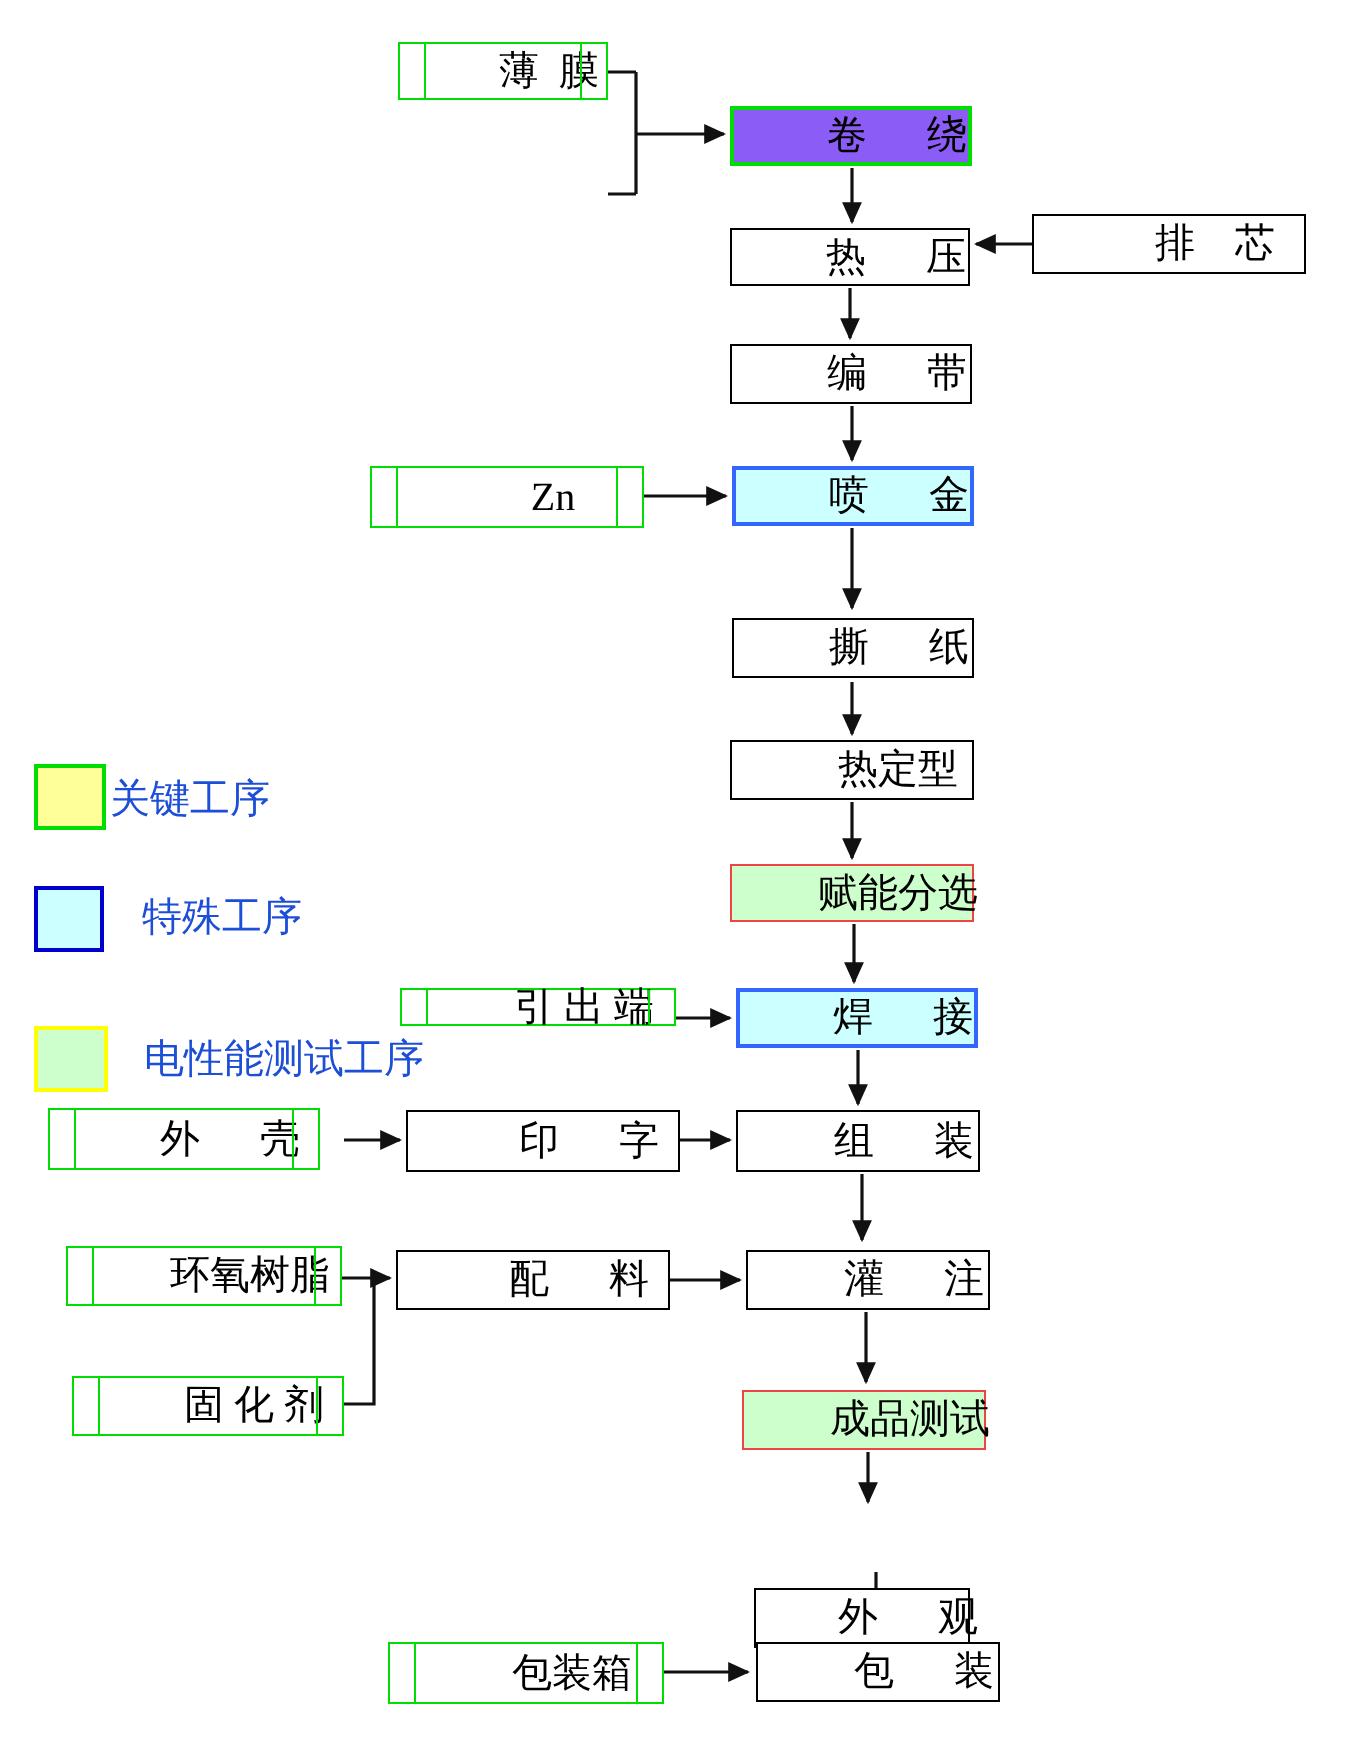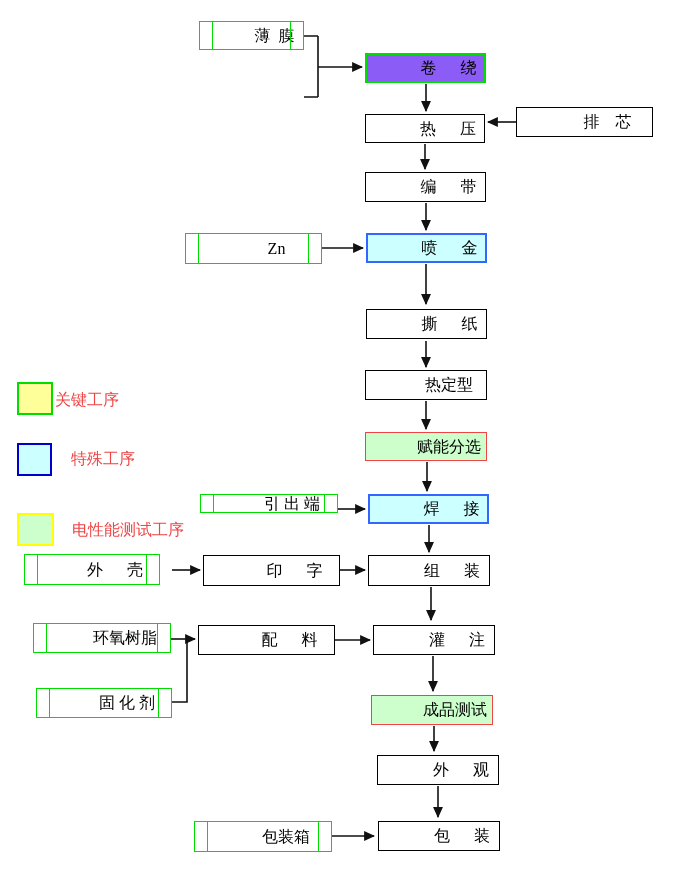--- a/index.html
+++ b/index.html
@@ -11,21 +11,21 @@
     font-family: "Liberation Serif", "DejaVu Serif", serif;
     overflow: hidden;
   }
   .connectors { position: absolute; left: 0; top: 0; pointer-events: none; }
   .node {
     position: absolute;
     box-sizing: border-box;
     display: flex;
     align-items: center;
     justify-content: center;
-    font-size: 16px;
+    font-size: 20px;
     line-height: 1;
     color: #000000;
     white-space: pre;
     background: #ffffff;
     padding-left: 46px;
   }
   .process { border: 1px solid #000000; }
   .inputb  { border: 1px solid #00dd00; }
   .inputb::before, .inputb::after {
     content: "";
@@ -38,23 +38,23 @@
   .inputb::after  { right: 12px; }
   .key     { background: #8b5cf6; border: 2px solid #00dd00; }
   .special { background: #ccffff; border: 2px solid #3366ff; }
   .etest   { background: #ccffcc; border: 1px solid #ef4444; }
   .swatch  { position: absolute; box-sizing: border-box; }
   .swatch-key     { background: #ffff99; border: 2px solid #00dd00; }
   .swatch-special { background: #ccffff; border: 2px solid #0000cc; }
   .swatch-etest   { background: #ccffcc; border: 2px solid #ffff00; }
   .legend-label {
     position: absolute;
-    font-size: 16px;
+    font-size: 20px;
     line-height: 18px;
-    color: #ef4444;
+    color: #1d4ed8;
     white-space: pre;
     text-align: center;
   }
 </style>
 </head>
 <body>
 
 <div class="canvas">
 
   <svg class="connectors" width="679" height="869" viewBox="0 0 679 869">
@@ -105,21 +105,21 @@
   <div class="node special" style="left:366px;top:233px;width:121px;height:30px">喷      金</div>
   <div class="node process" style="left:366px;top:309px;width:121px;height:30px">撕      纸</div>
   <div class="node process" style="left:365px;top:370px;width:122px;height:30px">热定型</div>
   <div class="node etest" style="left:365px;top:432px;width:122px;height:29px">赋能分选</div>
   <div class="node special" style="left:368px;top:494px;width:121px;height:30px">焊      接</div>
   <div class="node process" style="left:203px;top:555px;width:137px;height:31px">印      字</div>
   <div class="node process" style="left:368px;top:555px;width:122px;height:31px">组      装</div>
   <div class="node process" style="left:198px;top:625px;width:137px;height:30px">配      料</div>
   <div class="node process" style="left:373px;top:625px;width:122px;height:30px">灌      注</div>
   <div class="node etest" style="left:371px;top:695px;width:122px;height:30px">成品测试</div>
-  <div class="node process" style="left:377px;top:755px;width:122px;height:30px">外      观</div>
+  <div class="node process" style="left:377px;top:794px;width:108px;height:30px">外      观</div>
   <div class="node process" style="left:378px;top:821px;width:122px;height:30px">包      装</div>
 
   <div class="swatch swatch-key" style="left:17px;top:382px;width:36px;height:33px"></div>
   <div class="legend-label" style="left:55px;top:391px">关键工序</div>
 
   <div class="swatch swatch-special" style="left:17px;top:443px;width:35px;height:33px"></div>
   <div class="legend-label" style="left:71px;top:450px">特殊工序</div>
 
   <div class="swatch swatch-etest" style="left:17px;top:513px;width:37px;height:33px"></div>
   <div class="legend-label" style="left:72px;top:521px">电性能测试工序</div>

